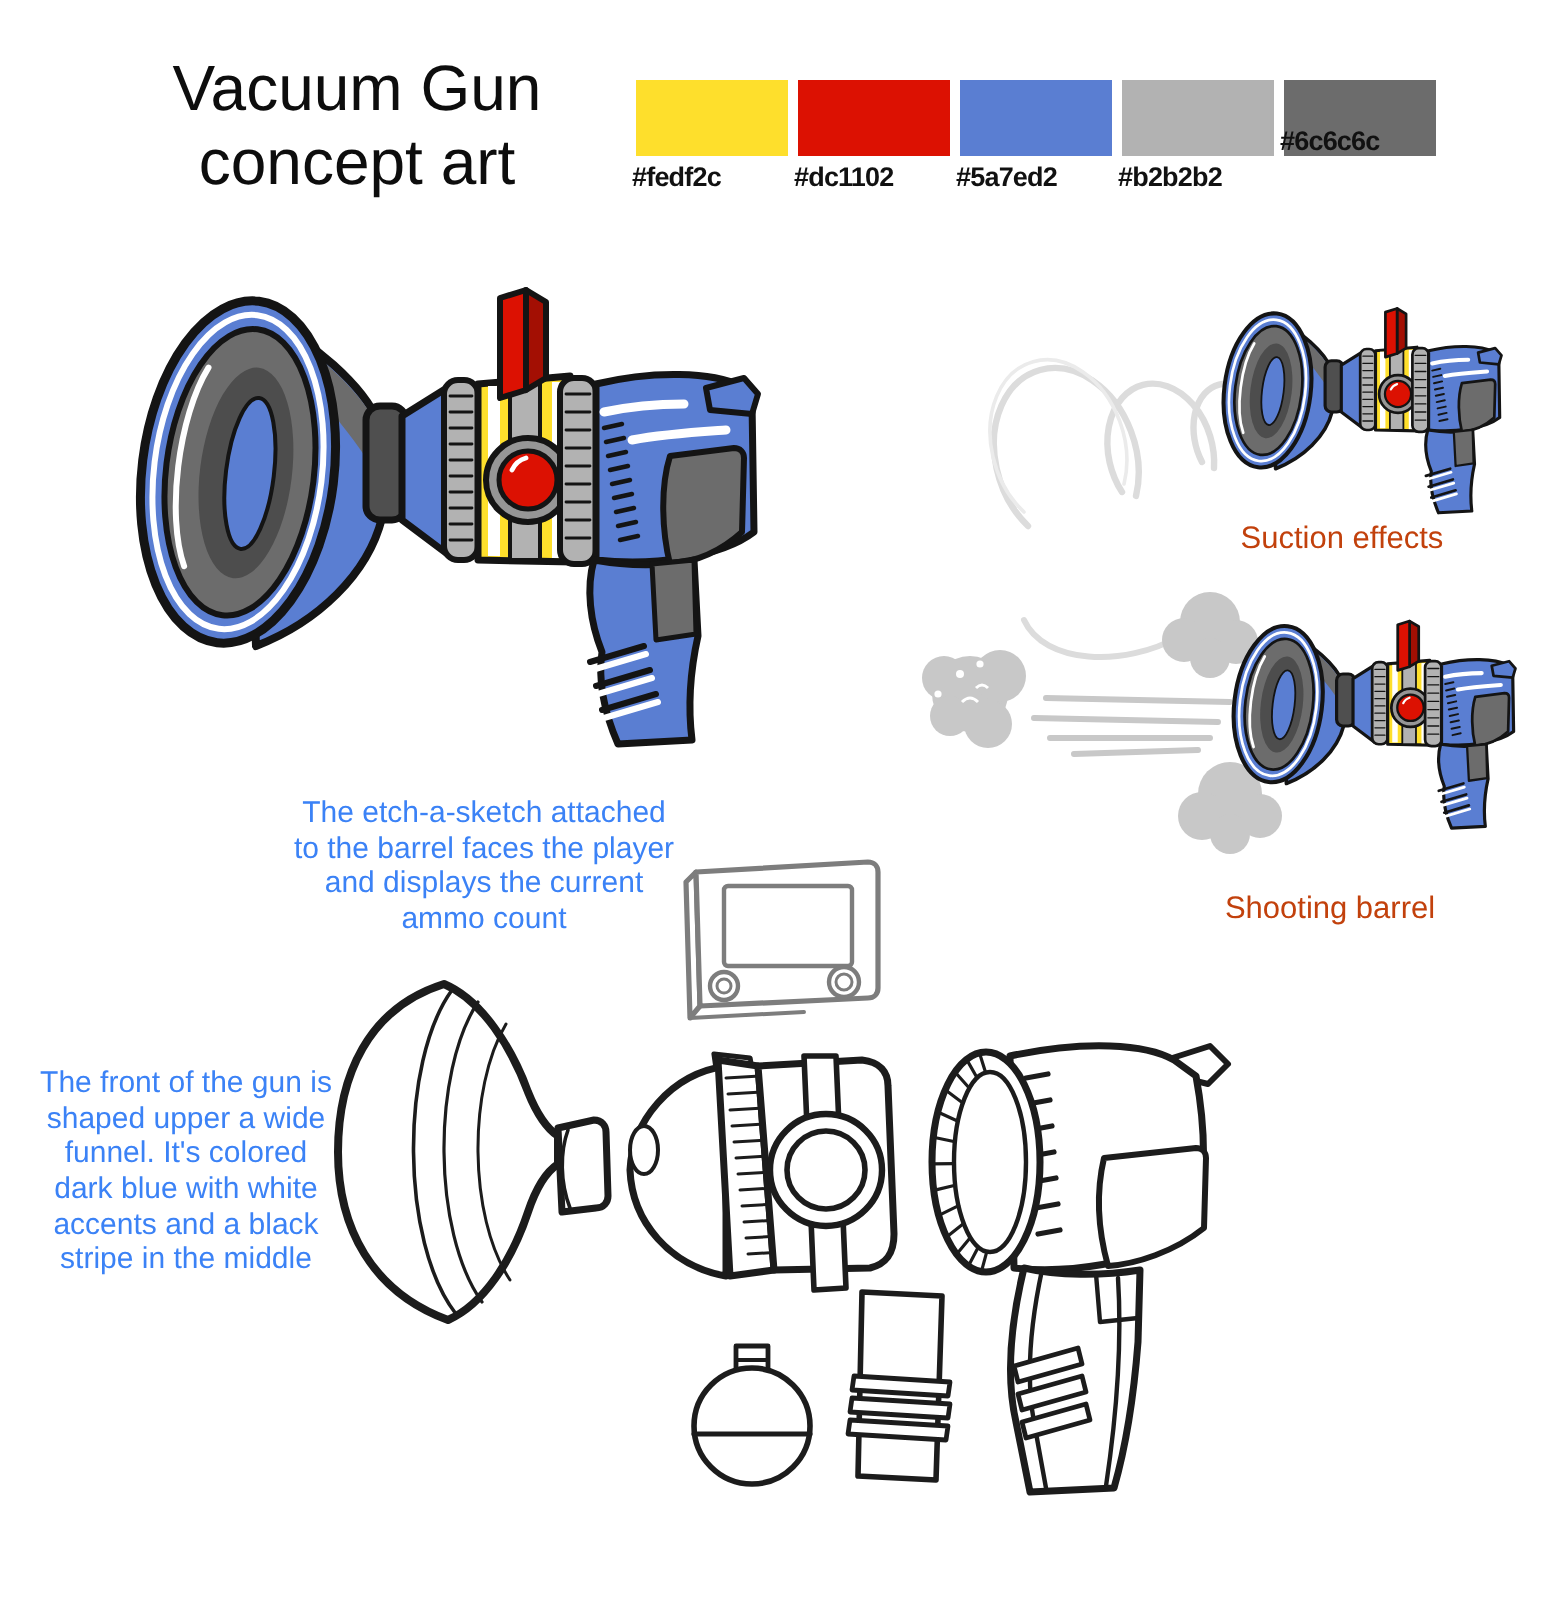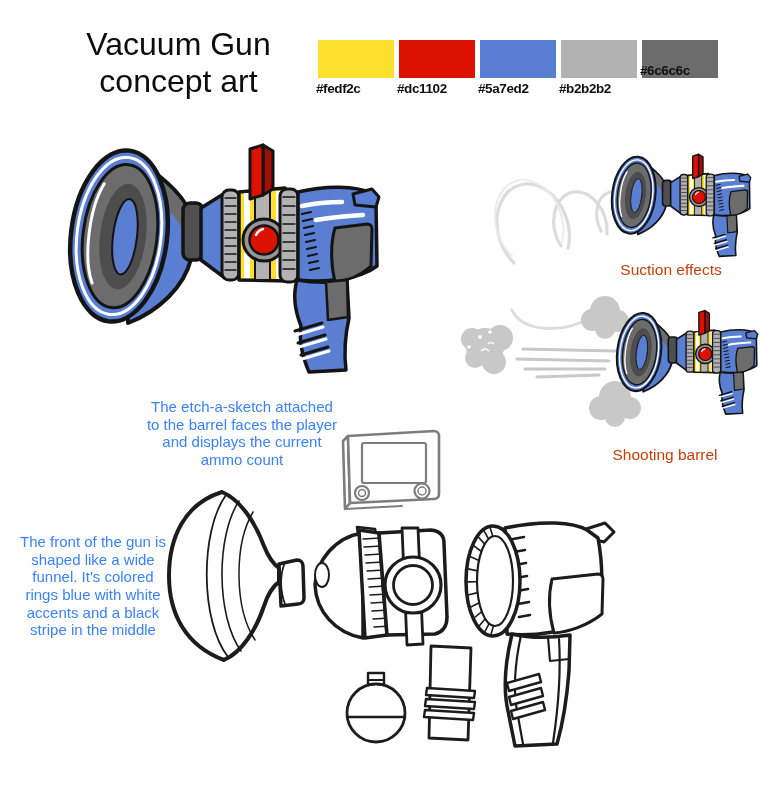--- a/index.html
+++ b/index.html
@@ -159,21 +159,21 @@
     <g fill="#ffffff" stroke="#1c1c1c" stroke-linejoin="round" stroke-linecap="round">
       <path d="M60 6 C22 18 7 52 7 90 C7 128 24 160 62 174 C80 166 94 144 102 120 C106 108 111 100 117 96 L117 82 C111 78 106 70 102 60 C94 38 79 14 60 6 Z" stroke-width="4"></path>
       <path d="M64 9 C38 45 38 135 66 171" stroke-width="1.8" fill="none"></path>
       <path d="M77 15 C54 50 54 130 79 165" stroke-width="1.6" fill="none"></path>
       <path d="M91 26 C72 58 72 122 93 154" stroke-width="1.5" fill="none"></path>
       <path d="M117 78 L135 74 C139 74 141 77 141 80 L142 112 C142 115 140 118 136 118 L119 120 Z" stroke-width="3.5"></path>
       <path d="M122 79 C118 90 118 105 123 118" stroke-width="1.8" fill="none"></path>
     </g>
   </svg>
 
-  <div class="abs note" style="left:18px;top:533px;width:150px;">The front of the gun is shaped like a wide funnel. It's colored rings blue with white accents and a black stripe in the middle</div>
+  <div class="abs note" style="left:18px;top:533px;width:150px;">The front of the gun is shaped upper a wide funnel. It's colored dark blue with white accents and a black stripe in the middle</div>
 
   <svg class="abs" style="left:305px;top:525px;" width="148" height="128" viewBox="0 0 148 128">
     <g fill="#ffffff" stroke="#1c1c1c" stroke-linejoin="round" stroke-linecap="round">
       <path d="M58 8 C30 12 11 36 10 60 C11 86 30 108 58 113 Z" stroke-width="3.5"></path>
       <ellipse cx="17" cy="50" rx="7" ry="12" stroke-width="2"></ellipse>
       <path d="M52 2 L70 4 L71 10 L53 9 Z" stroke-width="2.6"></path>
       <path d="M54 5 L74 8 L82 110 L60 113 Z" stroke-width="3.5"></path>
       <path d="M58 14 l17 -1 M59 22 l17 -1 M60 30 l17 -1 M61 38 l17 -1 M62 46 l17 -1 M63 54 l17 -1 M64 62 l17 -1 M65 70 l17 -1 M66 78 l17 -1 M67 86 l17 -1 M68 94 l17 -1 M69 102 l17 -1" stroke-width="1.5" fill="none"></path>
       <path d="M74 8 L126 5 C135 6 139 11 139 18 L142 92 C142 102 138 107 130 109 L82 110 Z" stroke-width="3.5"></path>
       <path d="M97 3 L113 3 L118 119 L102 120 Z" stroke-width="2.8"></path>

